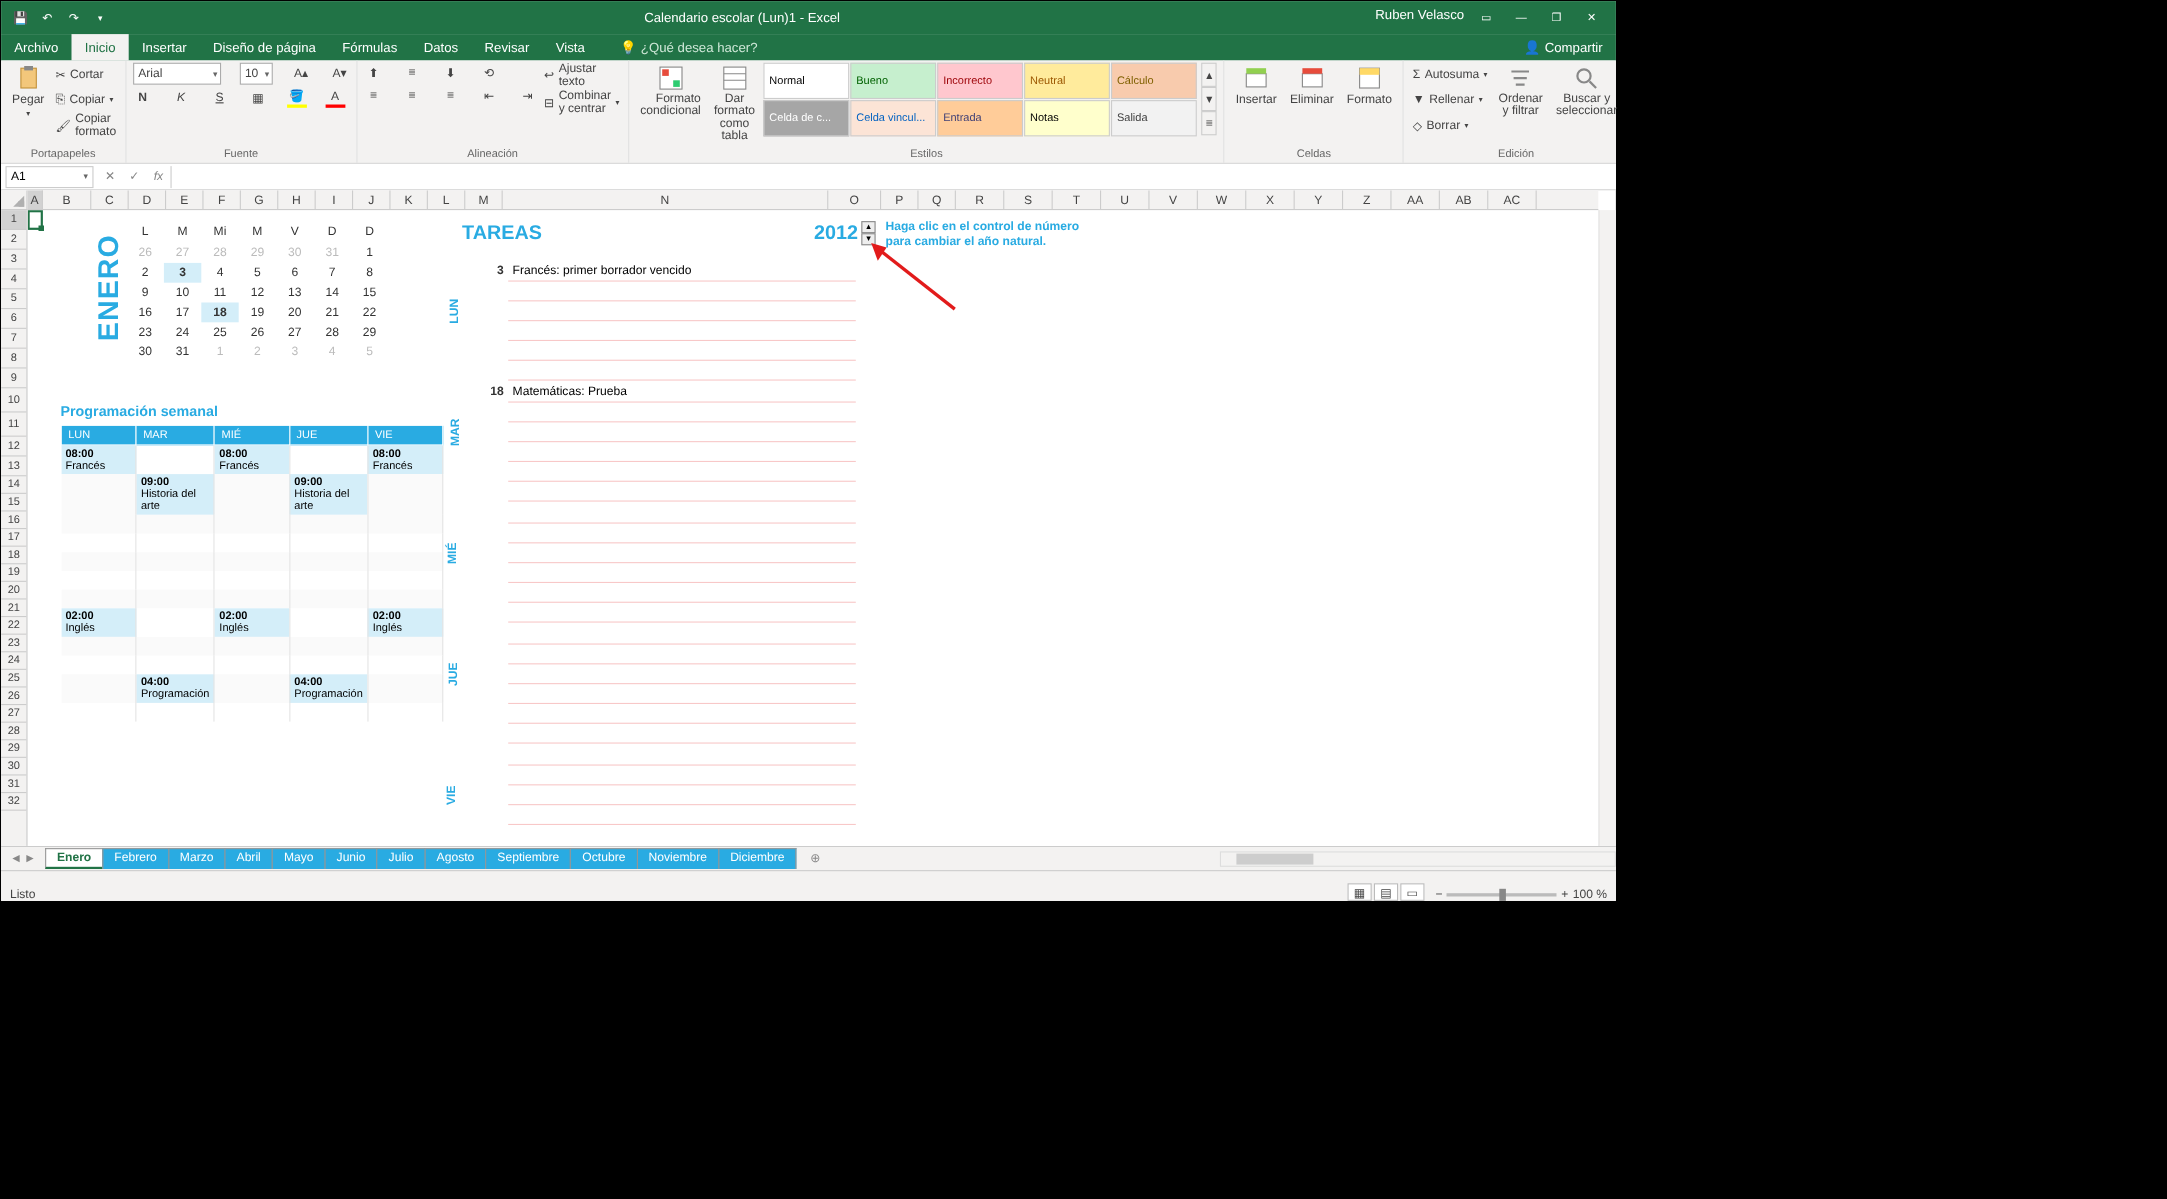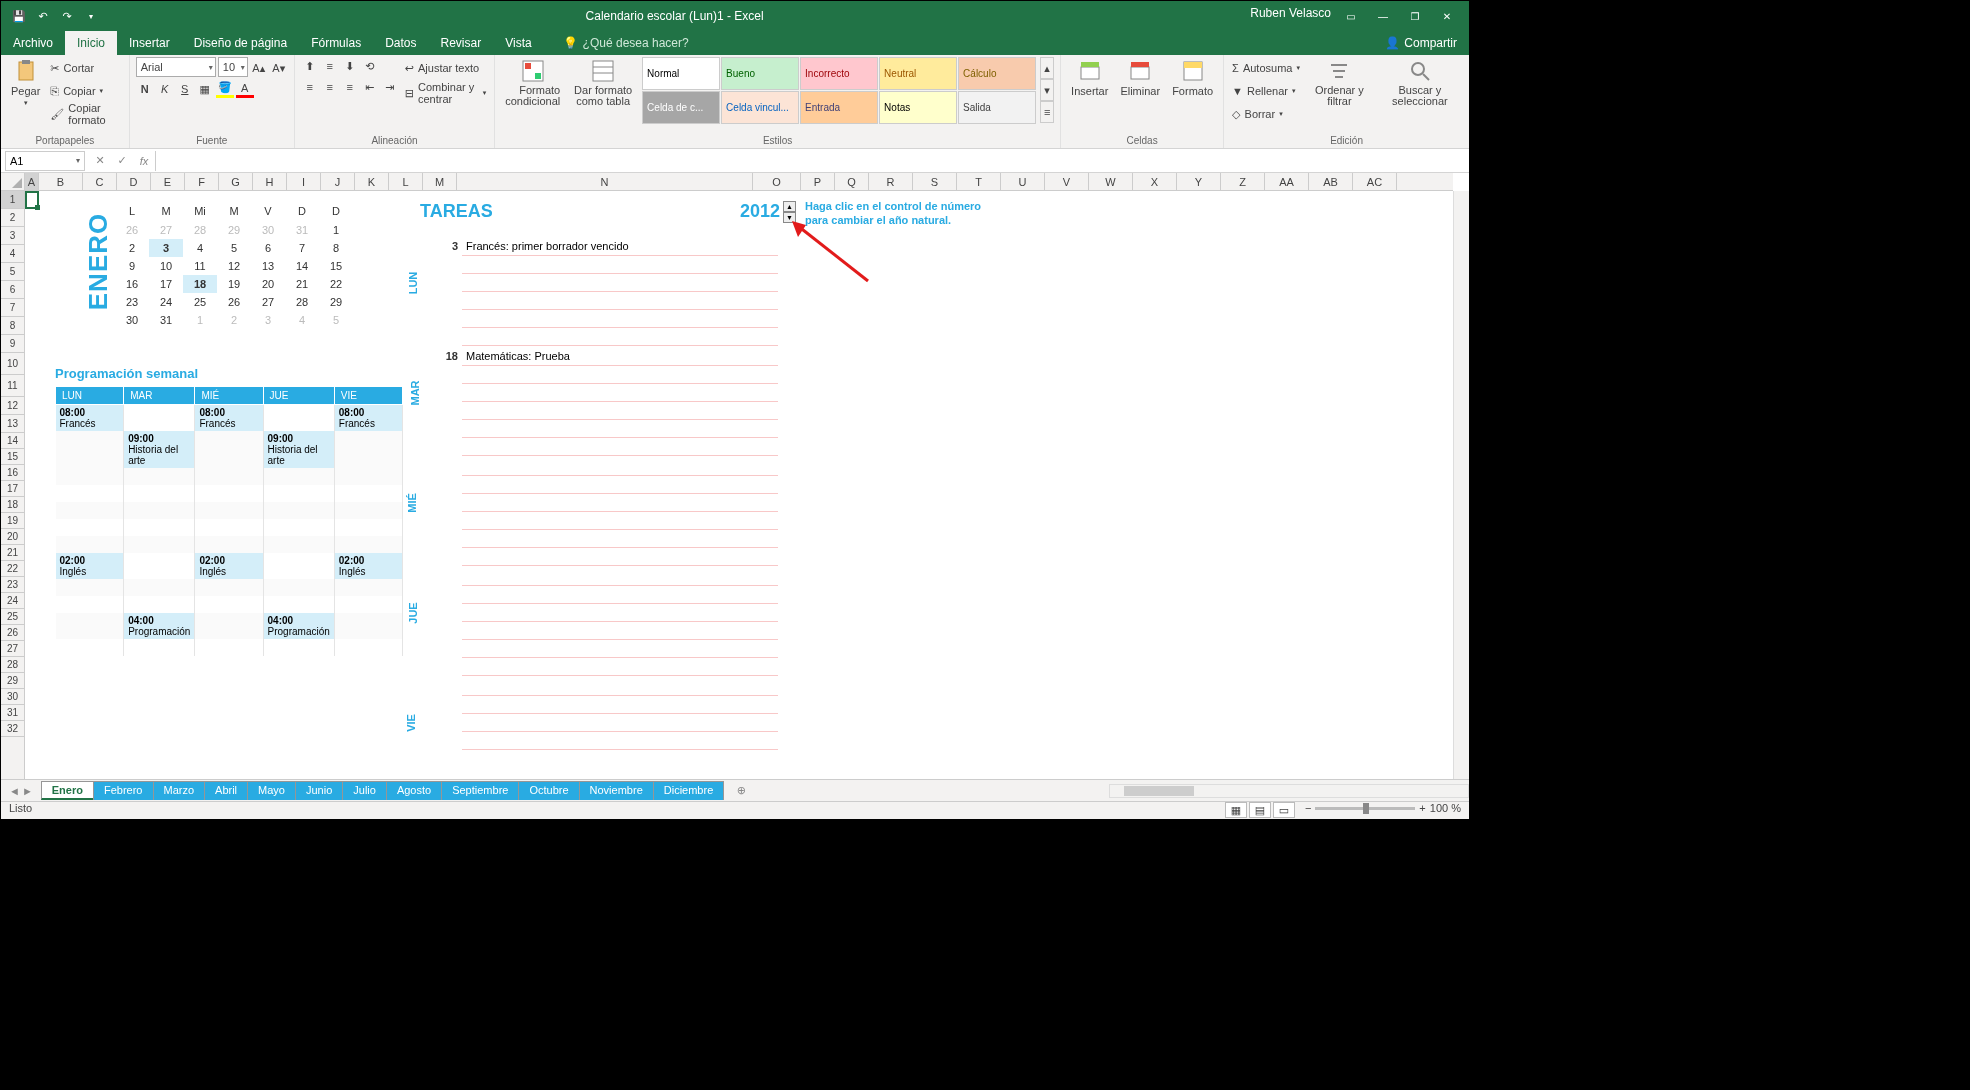--- a/index.html
+++ b/index.html
@@ -17,21 +17,21 @@
 .tellme{margin-left:20px;display:flex;align-items:center;gap:4px;color:#cfe8d8}
 .share{margin-left:auto;padding:0 12px;display:flex;align-items:center;gap:4px}
 .ribbon{height:94px;background:#f3f2f1;border-bottom:1px solid #d4d4d4;display:flex;font-size:11px;color:#444}
 .rgroup{border-right:1px solid #e1e1e1;padding:2px 6px 0;display:flex;flex-direction:column;justify-content:space-between}
 .rgroup-body{display:flex;gap:4px;height:74px;align-items:flex-start}
 .rgroup-label{text-align:center;font-size:10px;color:#666;padding-bottom:2px}
 .bigbtn{display:flex;flex-direction:column;align-items:center;justify-content:center;padding:2px 4px;cursor:pointer;gap:2px}
 .bigbtn svg,.bigbtn .ico{width:24px;height:24px}
 .smbtn{display:flex;align-items:center;gap:4px;padding:1px 2px;cursor:pointer;height:22px}
 .vstack{display:flex;flex-direction:column;gap:1px}
-.hstack{display:flex;gap:2px;align-items:flex-end}
+.hstack{display:flex;gap:17px;align-items:flex-start}
 .combo{height:20px;border:1px solid #ababab;background:#fff;font-size:11px;padding:0 14px 0 4px;position:relative;display:flex;align-items:center}
 .combo::after{content:'▾';position:absolute;right:2px;font-size:8px;color:#666}
 .tool{width:18px;height:18px;display:flex;align-items:center;justify-content:center;cursor:pointer;font-size:11px}
 .styles-gallery{display:grid;grid-template-columns:repeat(5,78px);grid-template-rows:repeat(2,33px);gap:1px}
 .style-cell{border:1px solid #ccc;display:flex;align-items:center;padding:0 4px;font-size:10px;cursor:pointer}
 .namebox-row{height:24px;background:#fff;border-bottom:1px solid #d4d4d4;display:flex;align-items:center;font-size:11px}
 .namebox{width:80px;border:1px solid #ccc;height:20px;margin:15px 4px;padding:0 4px;display:flex;align-items:center;background:#fff;position:relative}
 .namebox::after{content:'▾';position:absolute;right:4px;font-size:8px;color:#666}
 .fx-btn{width:22px;height:20px;display:flex;align-items:center;justify-content:center;color:#888;cursor:pointer}
 .formula-bar{flex:1;border-left:1px solid #ccc;height:20px;padding:0 4px}
@@ -70,21 +70,21 @@
 .hint{position:absolute;top:8px;left:780px;font-size:11px;font-weight:bold;color:#29abe2;line-height:14px}
 .arrow{position:absolute;top:30px;left:763px;pointer-events:none}
 .vscroll{position:absolute;top:18px;right:0;width:16px;bottom:0;background:#f3f2f1;border-left:1px solid #ddd}
 .sheettabs{height:22px;background:#f3f2f1;border-top:1px solid #ccc;display:flex;align-items:center;font-size:11px}
 .navtabs{display:flex;gap:2px;padding:0 8px;color:#888}
 .stab{padding:2px 10px;background:#29abe2;color:#fff;border:1px solid #969696;border-bottom:none;cursor:pointer;margin-right:-1px}
 .stab.active{background:#fff;color:#217346;border-bottom:2px solid #217346;font-weight:bold}
 .newsheet{width:20px;height:20px;display:flex;align-items:center;justify-content:center;margin-left:8px;cursor:pointer;color:#888;border:1px solid transparent;border-radius:50%}
 .hscroll{margin-left:auto;width:360px;height:14px;background:#f3f2f1;border:1px solid #ddd;position:relative}
 .hscroll::before{content:'';position:absolute;left:14px;width:70px;top:1px;bottom:1px;background:#cdcdcd}
-.statusbar{height:18px;background:#f3f2f1;border-top:1px solid #ccc;display:flex;align-items:flex-start;font-size:11px;color:#444;padding:0 8px}
+.statusbar{height:28px;background:#f3f2f1;border-top:1px solid #ccc;display:flex;align-items:flex-end;font-size:11px;color:#444;padding:0 8px}
 .viewbtns{margin-left:auto;display:flex;gap:2px;align-items:center}
 .vb{width:22px;height:16px;border:1px solid #bbb;background:#fff;cursor:pointer;display:flex;align-items:center;justify-content:center}
 .zoom{display:flex;align-items:center;gap:4px;margin-left:10px}
 .zoom-track{width:100px;height:3px;background:#bbb;position:relative}
 .zoom-thumb{position:absolute;left:48px;top:-4px;width:6px;height:11px;background:#888}
 .selcell{position:absolute;top:0;left:0;width:14px;height:18px;border:2px solid #217346;pointer-events:none}
 .selcell::after{content:'';position:absolute;right:-3px;bottom:-3px;width:5px;height:5px;background:#217346}
 </style>
 </head>
 <body>

